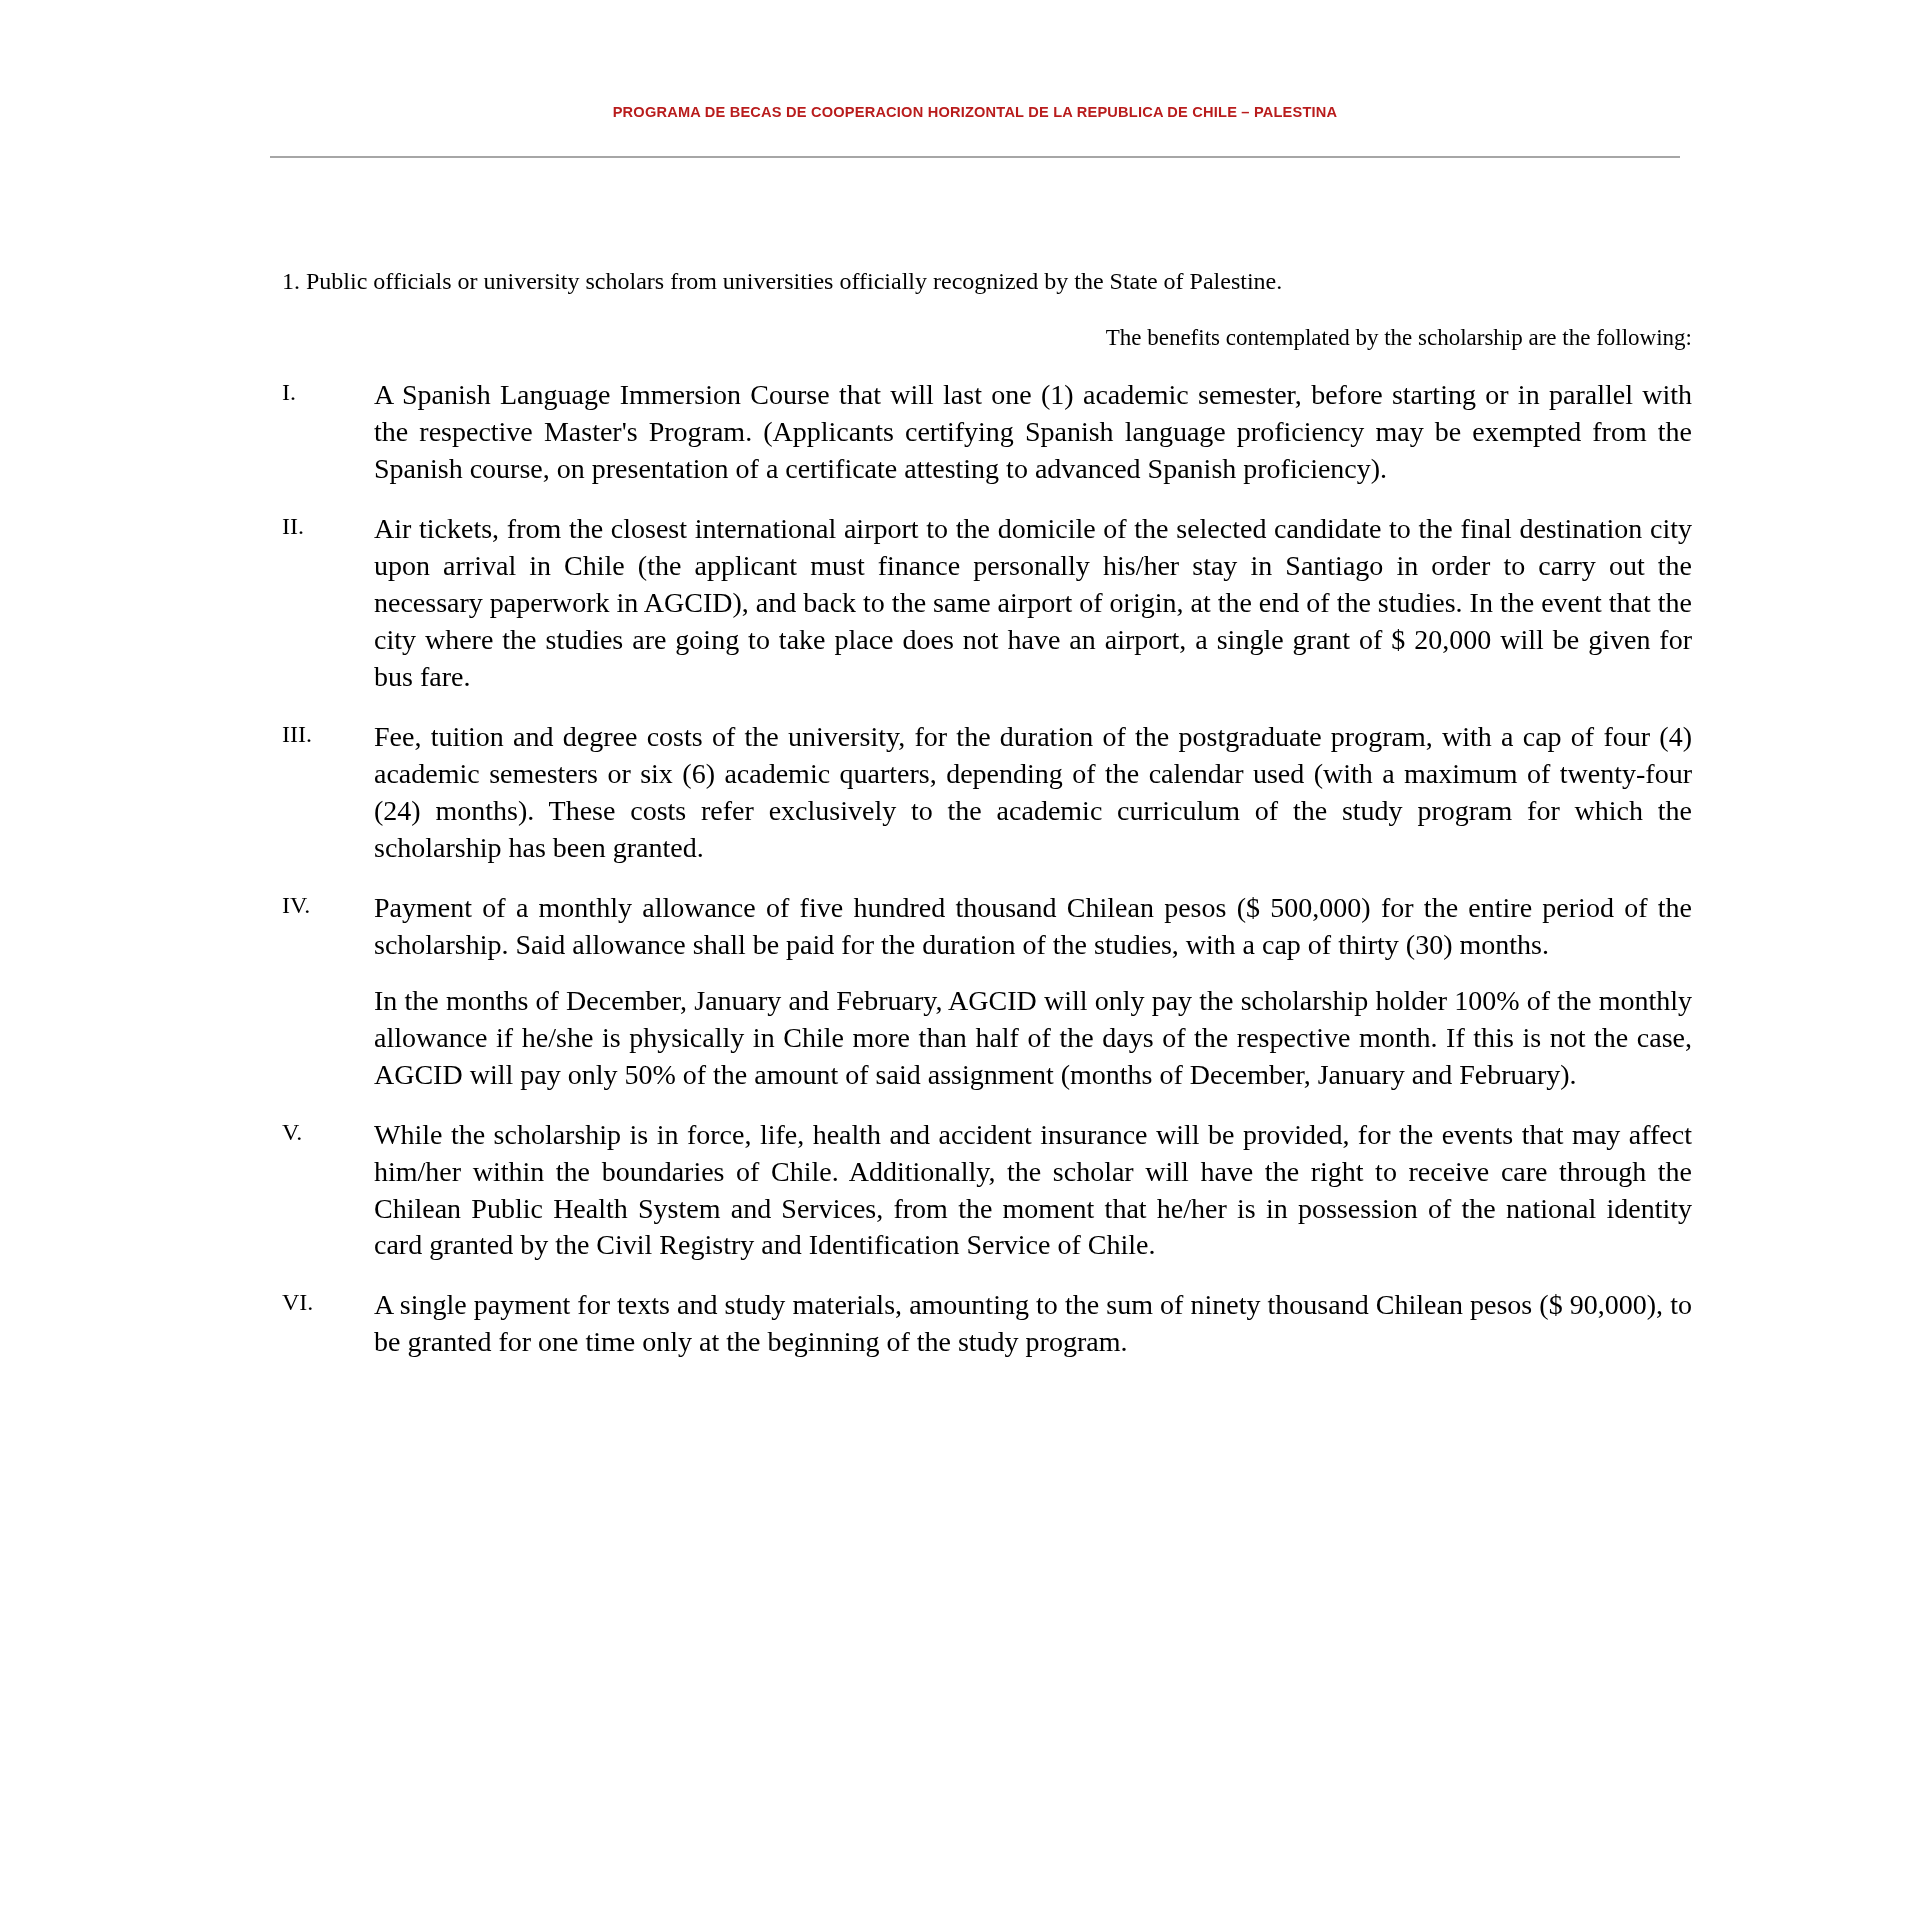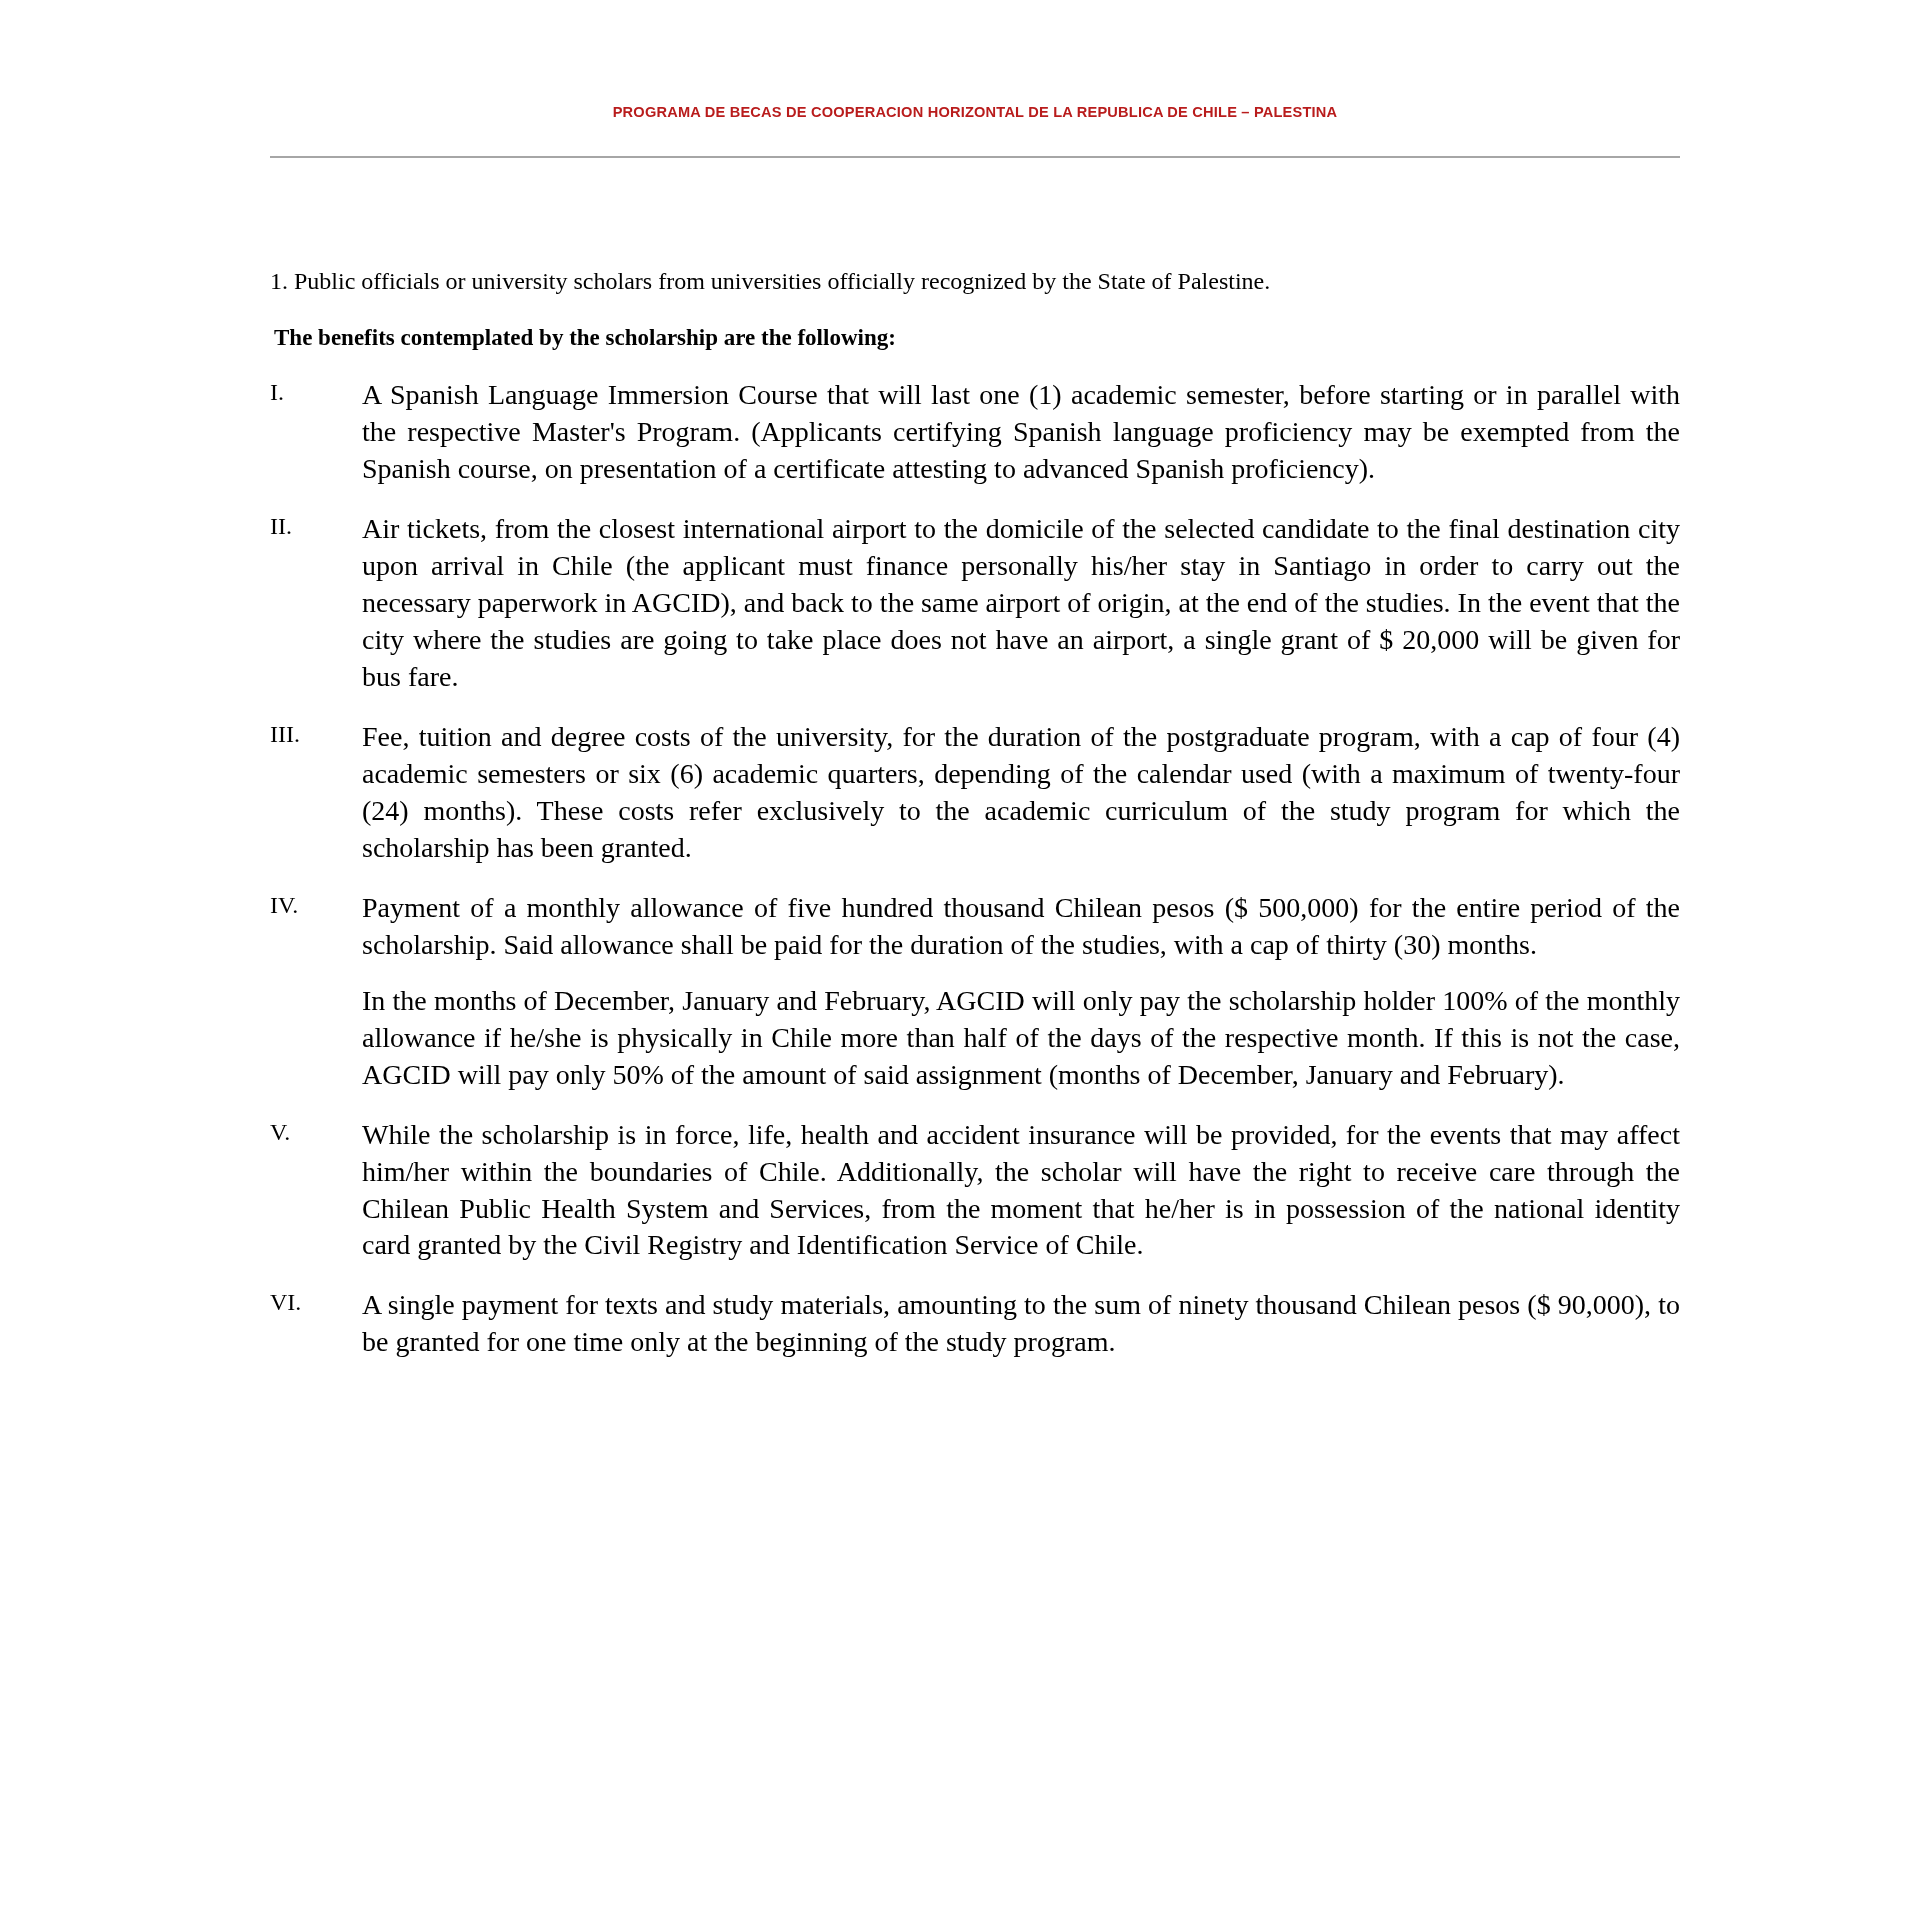--- a/index.html
+++ b/index.html
@@ -48,40 +48,40 @@
     left: 0;
     top: 156px;
     width: 1410px;
     height: 1.9px;
     background: #a6a6a6;
   }
 
   
   .body-area {
     position: absolute;
-    left: 0;
+    left: 12px;
     top: 266px;
     width: 1410px;
   }
 
   p.para {
     margin: 0 0 25.4px 0;
     font-size: 24px;
     line-height: 1.32;
     text-align: justify;
     text-justify: inter-word;
   }
   p.para:last-child { margin-bottom: 0; }
 
   p.heading {
     margin: 0 0 24px 4px;
     font-size: 23px;
-    font-weight: bold;
+    font-weight: normal;
     line-height: 1.32;
-    text-align: left;
+    text-align: right;
   }
 
   
   .rlist {
     margin: 0;
     padding: 0;
     list-style: none;
   }
   .rlist-item {
     display: flex;

